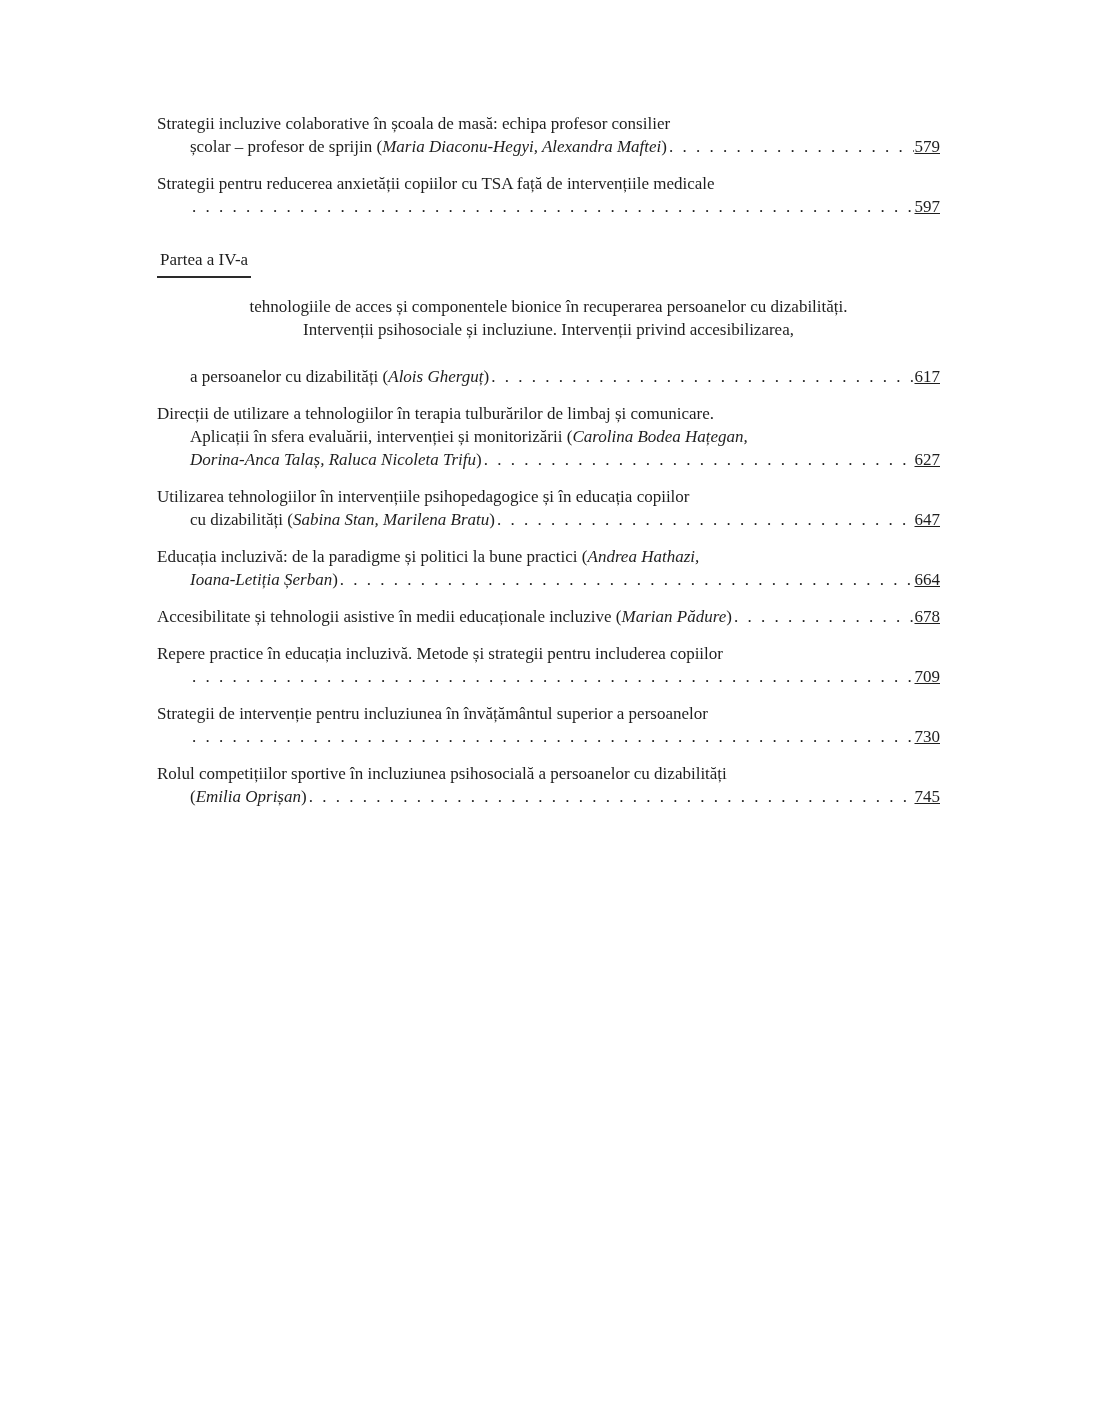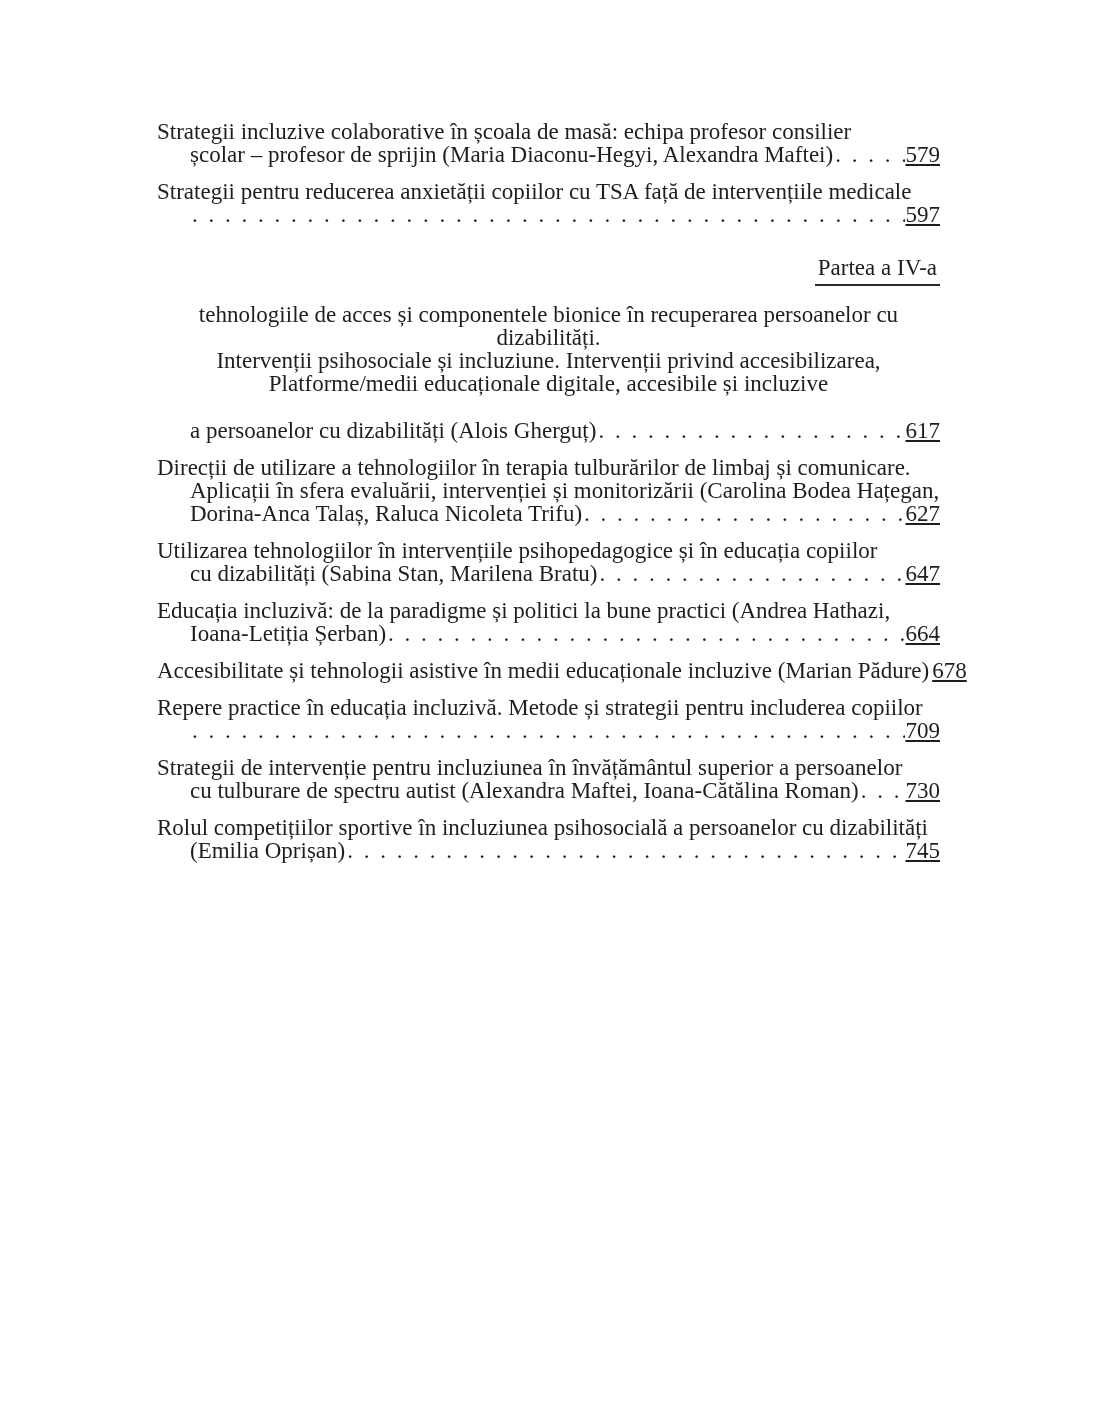--- a/index.html
+++ b/index.html
@@ -12,59 +12,60 @@
     width: 1100px;
     height: 1422px;
     background: #ffffff;
     font-family: "Liberation Serif", "DejaVu Serif", serif;
     color: #1e1e1e;
     overflow: hidden;
   }
   .content {
     position: absolute;
     left: 157px;
-    top: 120px;
+    top: 112px;
     width: 783px;
-    font-size: 23px;
+    font-size: 17px;
     line-height: 23px;
   }
   .entry {
     margin: 0 0 14px 0;
   }
   .entry .line {
     margin-left: 33px;
   }
   .entry .line.first {
     margin-left: 0;
   }
   .entry .line.last {
     display: flex;
     align-items: baseline;
   }
   .entry .line .txt {
     white-space: nowrap;
     flex: 0 0 auto;
   }
   .it {
+    font-style: italic;
   }
   .leader {
     flex: 1 1 0;
     min-width: 0;
     overflow: hidden;
     white-space: nowrap;
     letter-spacing: 2.5px;
     padding-left: 2px;
   }
   .pagenum {
     flex: 0 0 auto;
     padding-left: 1px;
     text-decoration: underline;
   }
   .part-heading-wrap {
-    text-align: right;
+    text-align: left;
     margin: 30px 0 17px 0;
   }
   .part-heading {
     display: inline-block;
     padding: 0 3px 5px 3px;
     border-bottom: 2px solid #2a2a2a;
   }
   .part-subtitle {
     text-align: center;
     margin: 0 0 24px 0;
@@ -97,21 +98,20 @@
         </div>
       </div>
 
     <div class="part-heading-wrap">
       <span class="part-heading">Partea a IV-a</span>
     </div>
 
     <div id="part-subtitle" class="part-subtitle">
         <div class="sub-line">tehnologiile de acces și componentele bionice în recuperarea persoanelor cu dizabilități.</div>
         <div class="sub-line">Intervenții psihosociale și incluziune. Intervenții privind accesibilizarea,</div>
-        <div class="sub-line">Platforme/medii educaționale digitale, accesibile și incluzive</div>
       </div>
 
     <div id="entries-main">
         <div class="entry">
           <div class="line last">
             <span class="txt"><span>a persoanelor cu dizabilități (</span><span class="it">Alois Gherguț</span><span>)</span></span>
             <span class="leader">. . . . . . . . . . . . . . . . . . . . . . . . . . . . . . . . . . . . . . . . . . . . . . . . . . . . . . . . . . . . . . . . . . . . . . . . . . . . . . . . . . . . . . . . . . </span>
             <span class="pagenum">617</span>
           </div>
         </div>
@@ -150,21 +150,20 @@
         <div class="entry">
           <div class="line first"><span class="txt"><span>Repere practice în educația incluzivă. Metode și strategii pentru includerea copiilor</span></span></div>
           <div class="line last">
             <span class="leader">. . . . . . . . . . . . . . . . . . . . . . . . . . . . . . . . . . . . . . . . . . . . . . . . . . . . . . . . . . . . . . . . . . . . . . . . . . . . . . . . . . . . . . . . . . </span>
             <span class="pagenum">709</span>
           </div>
         </div>
         <div class="entry">
           <div class="line first"><span class="txt"><span>Strategii de intervenție pentru incluziunea în învățământul superior a persoanelor</span></span></div>
           <div class="line last">
-            <span class="txt"><span>cu tulburare de spectru autist (</span><span class="it">Alexandra Maftei, Ioana-Cătălina Roman</span><span>)</span></span>
             <span class="leader">. . . . . . . . . . . . . . . . . . . . . . . . . . . . . . . . . . . . . . . . . . . . . . . . . . . . . . . . . . . . . . . . . . . . . . . . . . . . . . . . . . . . . . . . . . </span>
             <span class="pagenum">730</span>
           </div>
         </div>
         <div class="entry">
           <div class="line first"><span class="txt"><span>Rolul competițiilor sportive în incluziunea psihosocială a persoanelor cu dizabilități</span></span></div>
           <div class="line last">
             <span class="txt"><span>(</span><span class="it">Emilia Oprișan</span><span>)</span></span>
             <span class="leader">. . . . . . . . . . . . . . . . . . . . . . . . . . . . . . . . . . . . . . . . . . . . . . . . . . . . . . . . . . . . . . . . . . . . . . . . . . . . . . . . . . . . . . . . . . </span>
             <span class="pagenum">745</span>

